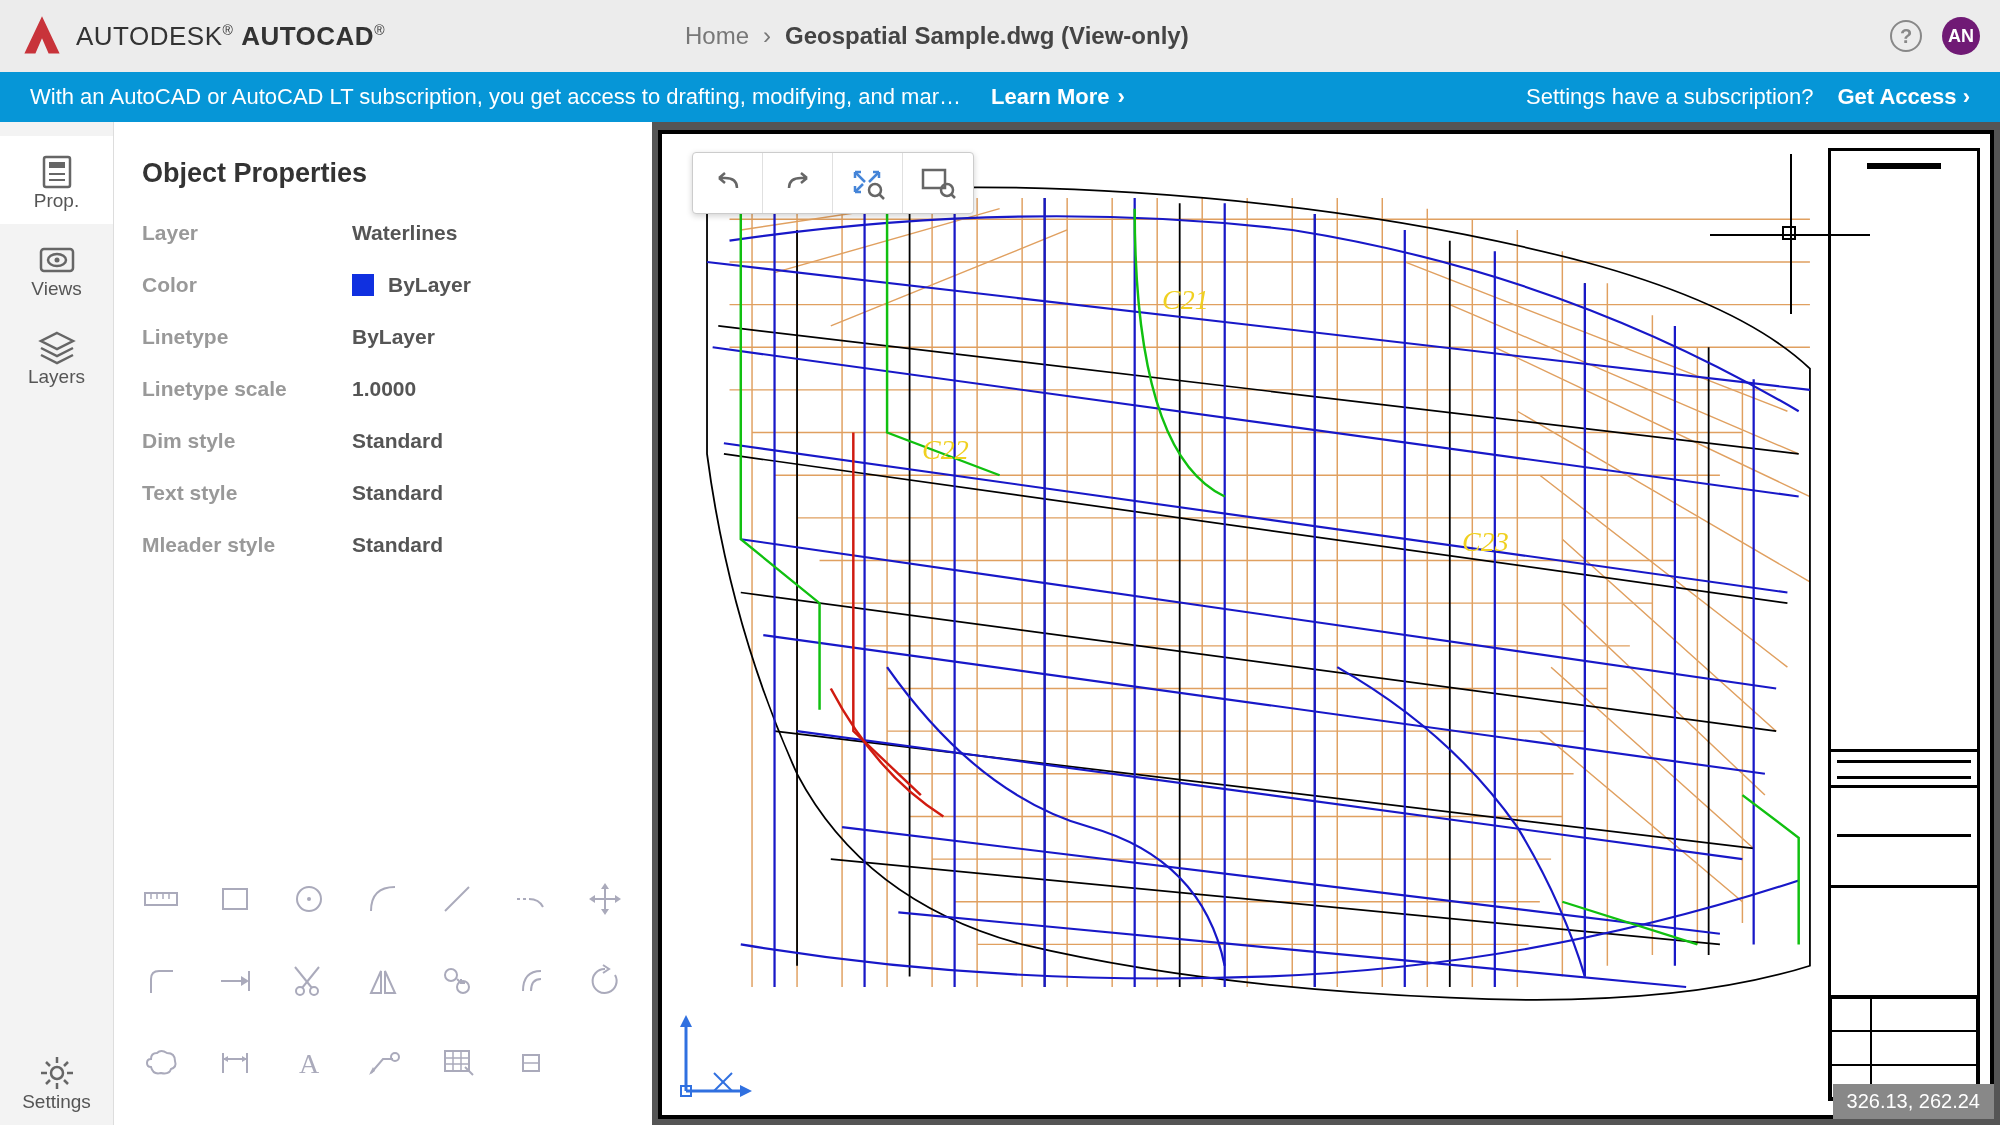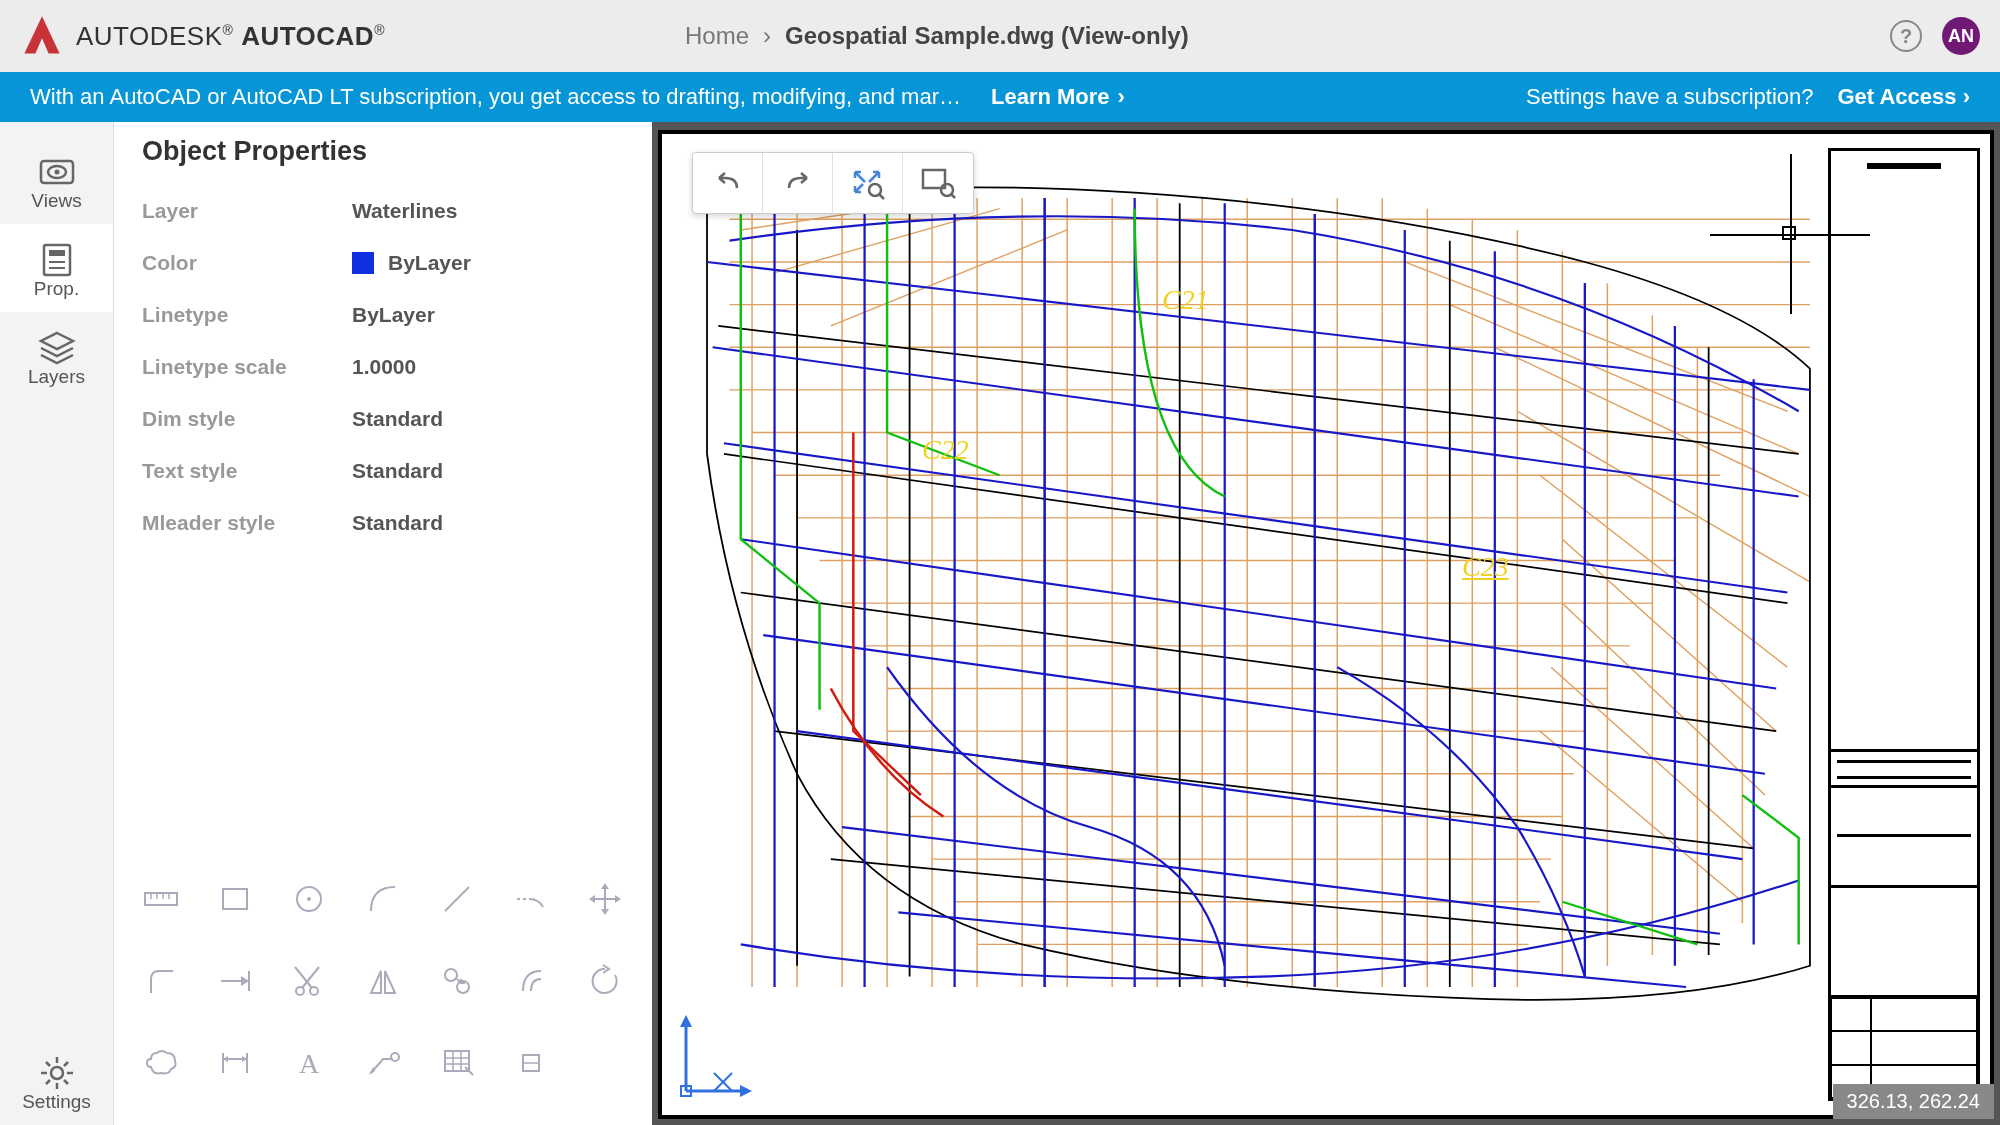--- a/index.html
+++ b/index.html
@@ -101,21 +101,21 @@
 .panel {
   width: 538px;
   background: #fff;
   display: flex;
   flex-direction: column;
 }
 .panel-title {
   font-size: 27px;
   font-weight: 700;
   color: #333;
-  padding: 14px 28px 18px;
+  padding: 36px 28px 18px;
 }
 .prop-list { padding: 0 28px; font-weight: bold; }
 .prop-row {
   display: flex;
   align-items: center;
   padding: 14px 0;
   font-size: 21px;
   color: #999;
 }
 .prop-label { width: 210px; }
@@ -258,40 +258,40 @@
     <span>Settings have a subscription?</span>
     <span class="get-access">
       <span>Get Access</span> <span>›</span>
     </span>
   </div>
 </div>
 
 <div class="main">
 
   <div class="rail">
-    <div class="rail-item">
-      <div class="rail-icon">
-        <svg width="40" height="30" viewBox="0 0 40 30">
-            <rect x="4" y="4" width="32" height="22" rx="3" fill="none" stroke="#666" stroke-width="2.5"></rect>
-            <ellipse cx="20" cy="15" rx="9" ry="6" fill="none" stroke="#666" stroke-width="2.5"></ellipse>
-            <circle cx="20" cy="15" r="2.5" fill="#666"></circle>
-          </svg>
-      </div>
-      <span>Views</span>
-    </div>
     <div class="rail-item active">
       <div class="rail-icon">
         <svg width="36" height="36" viewBox="0 0 36 36">
             <rect x="5" y="3" width="26" height="30" rx="2" fill="none" stroke="#666" stroke-width="2.5"></rect>
             <rect x="10" y="8" width="16" height="6" fill="#666"></rect>
             <line x1="10" y1="20" x2="26" y2="20" stroke="#666" stroke-width="2"></line>
             <line x1="10" y1="26" x2="26" y2="26" stroke="#666" stroke-width="2"></line>
           </svg>
       </div>
       <span>Prop.</span>
+    </div>
+    <div class="rail-item">
+      <div class="rail-icon">
+        <svg width="40" height="30" viewBox="0 0 40 30">
+            <rect x="4" y="4" width="32" height="22" rx="3" fill="none" stroke="#666" stroke-width="2.5"></rect>
+            <ellipse cx="20" cy="15" rx="9" ry="6" fill="none" stroke="#666" stroke-width="2.5"></ellipse>
+            <circle cx="20" cy="15" r="2.5" fill="#666"></circle>
+          </svg>
+      </div>
+      <span>Views</span>
     </div>
     <div class="rail-item">
       <div class="rail-icon">
         <svg width="40" height="36" viewBox="0 0 40 36">
             <path d="M20 3 L36 11 L20 19 L4 11 Z" fill="none" stroke="#666" stroke-width="2.5"></path>
             <path d="M4 18 L20 26 L36 18" fill="none" stroke="#666" stroke-width="2.5"></path>
             <path d="M4 25 L20 33 L36 25" fill="none" stroke="#666" stroke-width="2.5"></path>
           </svg>
       </div>
       <span>Layers</span>
@@ -563,21 +563,21 @@
 
           <g stroke="#d01b10" stroke-width="2.2">
             <path d="M170 280 L170 560 L230 620"></path>
             <path d="M150 520 Q190 600 250 640"></path>
           </g>
         </g>
       </svg>
 
       <div class="map-label" style="top:150px; left:500px;">C21</div>
       <div class="map-label" style="top:300px; left:260px;">C22</div>
-      <div class="map-label" style="top:417px; left:800px;text-decoration:underline;">C23</div>
+      <div class="map-label" style="top:392px; left:800px;">C23</div>
 
       <svg class="ucs-icon" width="80" height="90">
         <line x1="10" y1="80" x2="10" y2="10" stroke="#3070e0" stroke-width="3"></line>
         <line x1="10" y1="80" x2="70" y2="80" stroke="#3070e0" stroke-width="3"></line>
         <path d="M10 4 L4 16 L16 16 Z" fill="#3070e0"></path>
         <path d="M76 80 L64 74 L64 86 Z" fill="#3070e0"></path>
         <rect x="5" y="75" width="10" height="10" fill="none" stroke="#3070e0" stroke-width="2"></rect>
         <line x1="38" y1="62" x2="56" y2="80" stroke="#3070e0" stroke-width="2"></line>
         <line x1="38" y1="80" x2="56" y2="62" stroke="#3070e0" stroke-width="2"></line>
       </svg>

